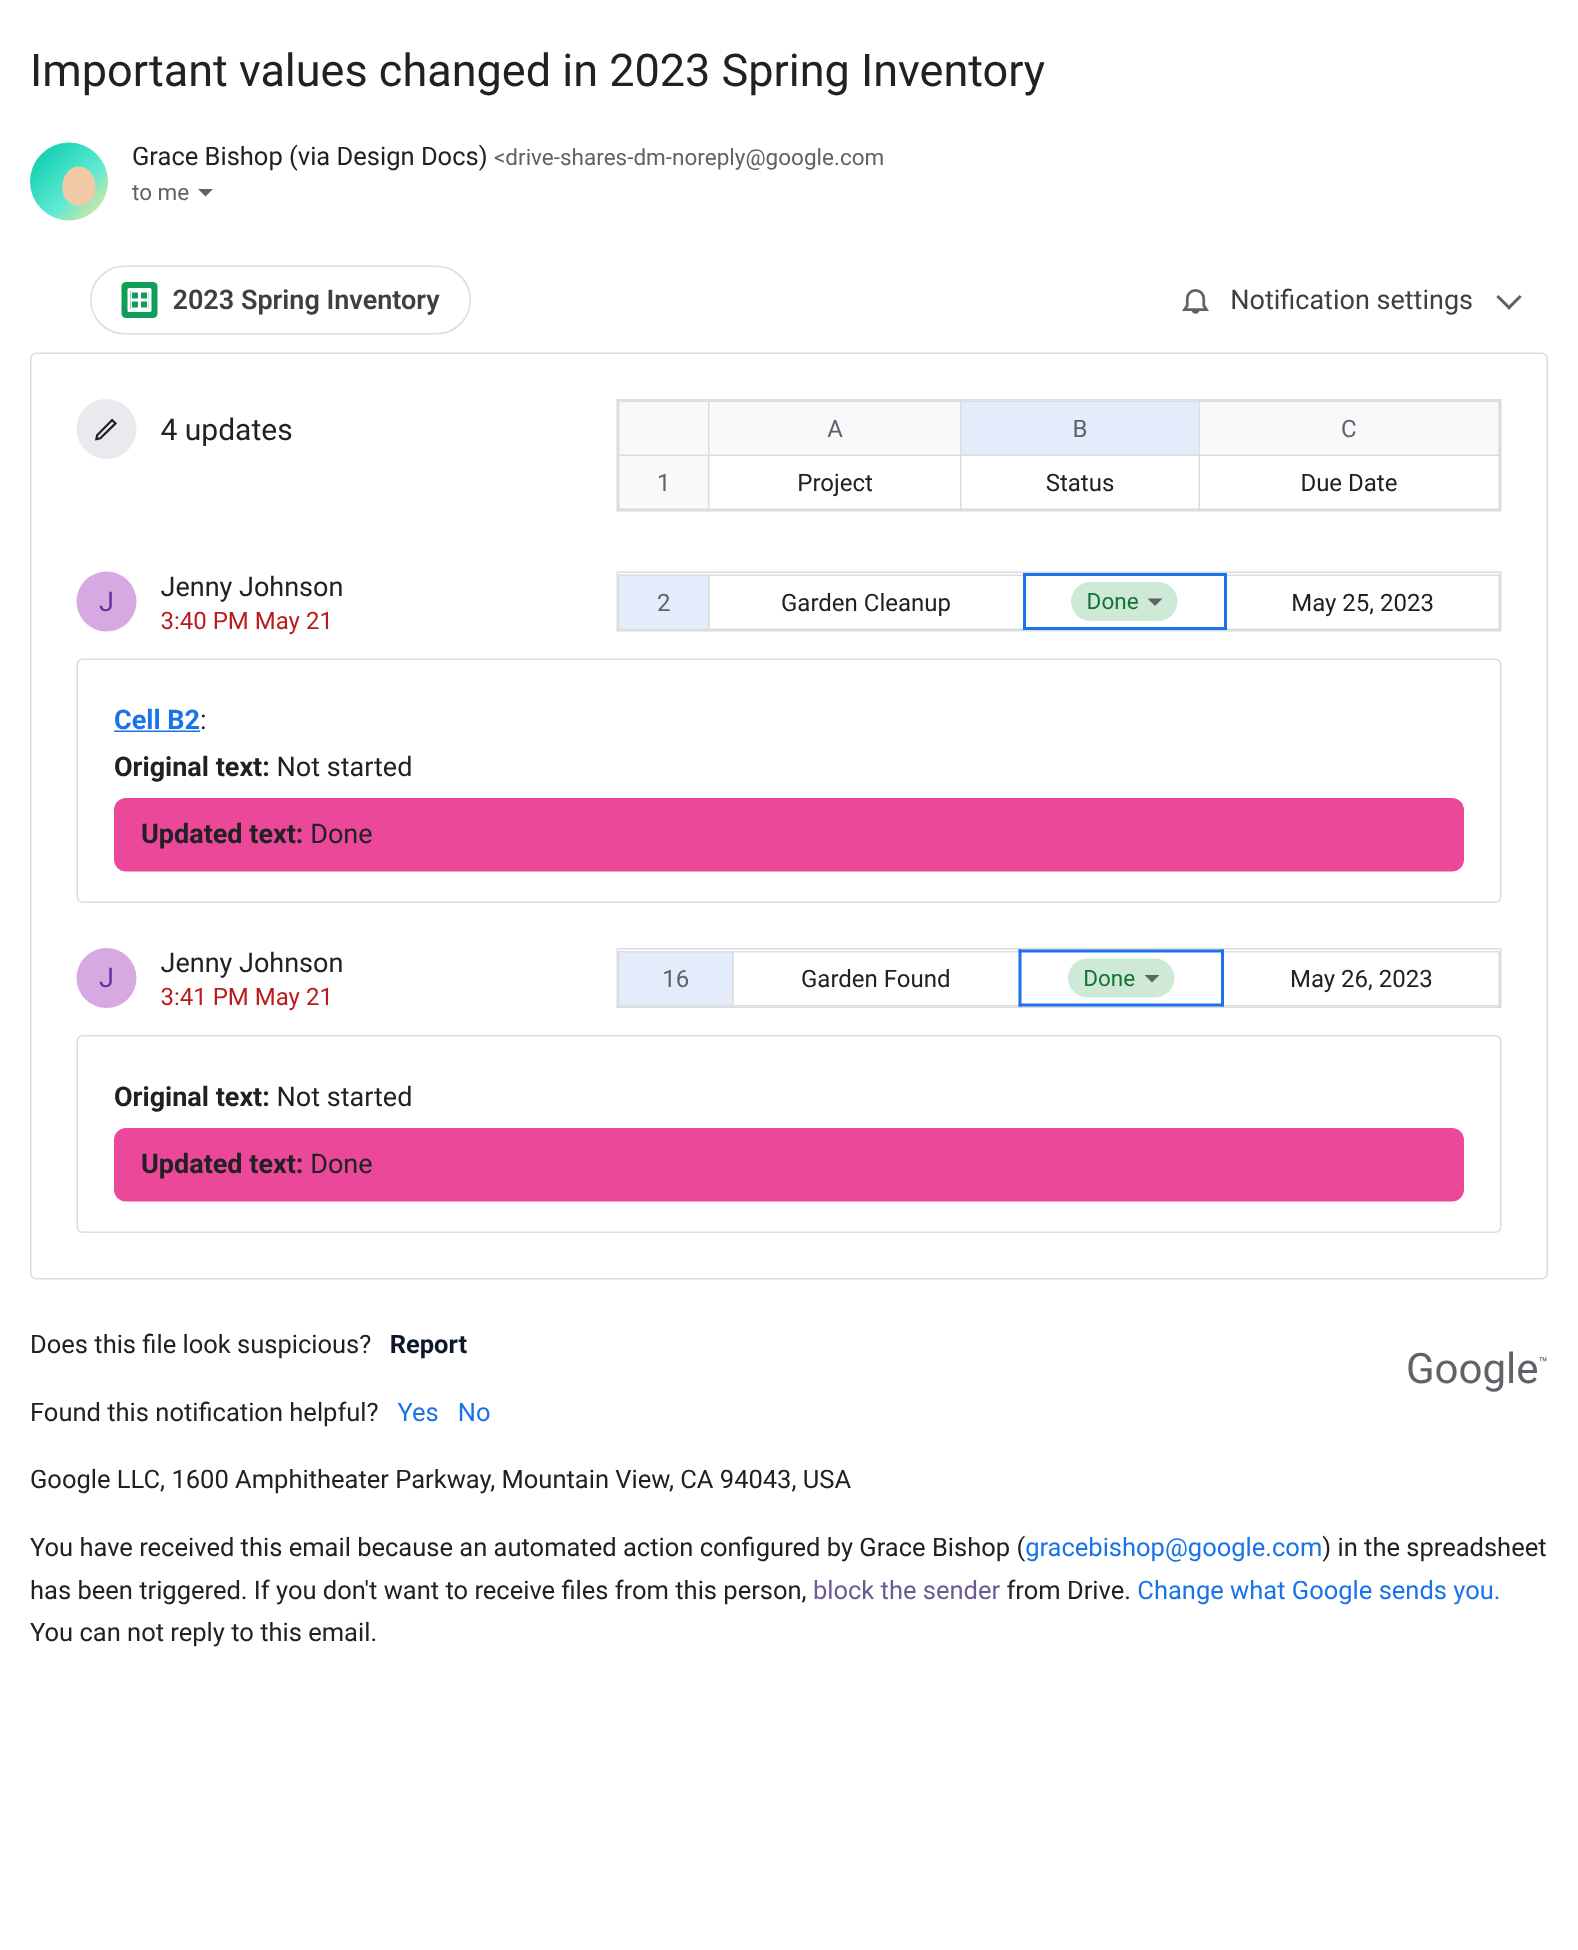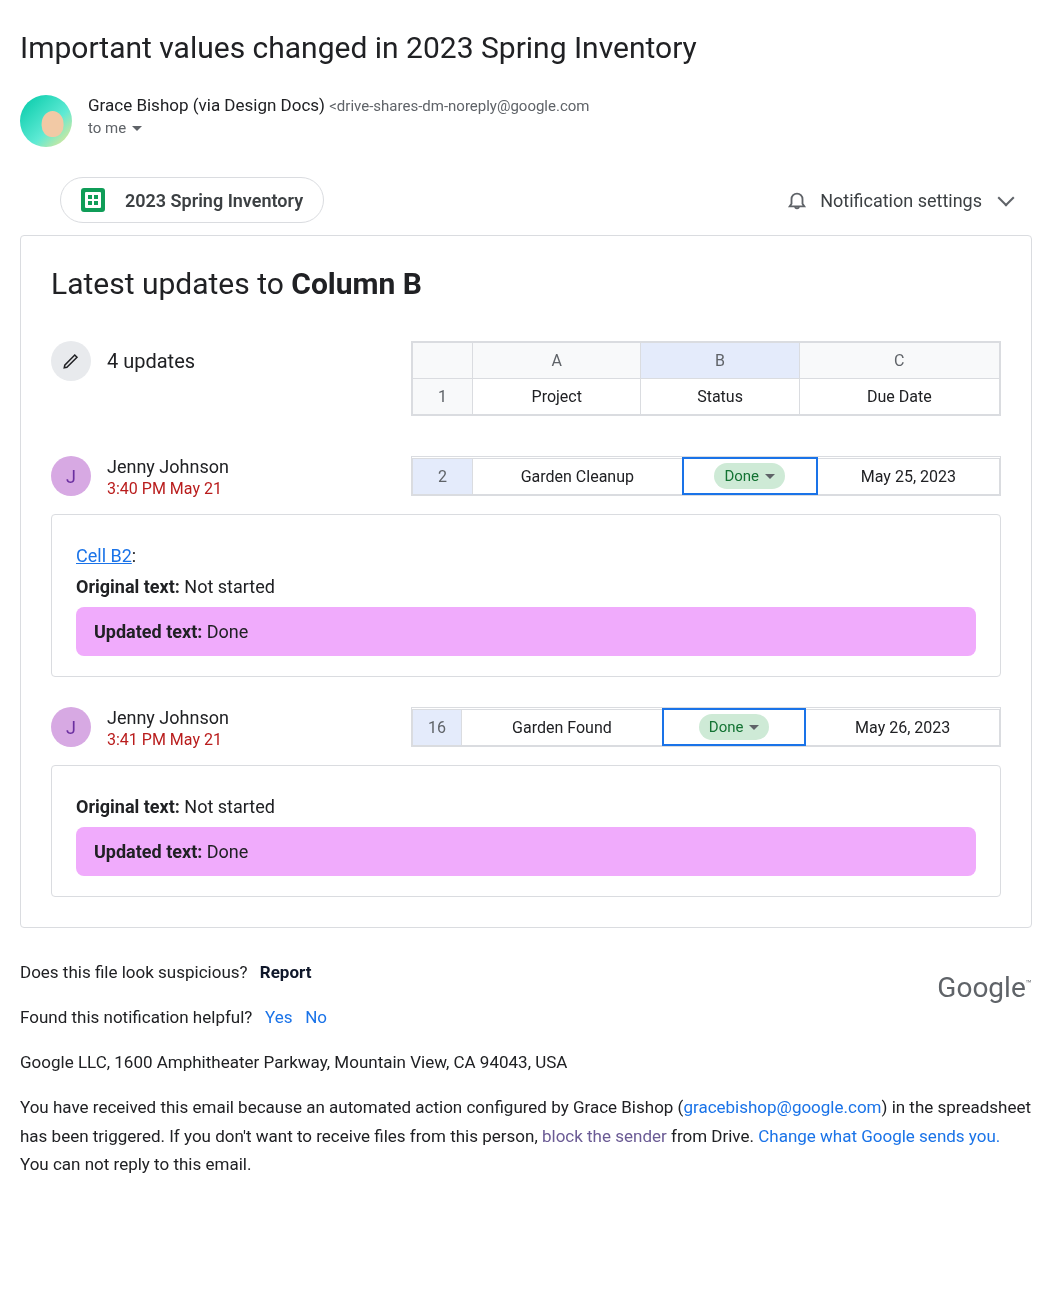--- a/index.html
+++ b/index.html
@@ -65,21 +65,21 @@
     display: flex;
     justify-content: space-between;
     align-items: center;
     margin-bottom: 12px;
     margin-top: 30px;
     padding-left: 40px;
   }
   .file-chip {
     display: inline-flex;
     align-items: center;
-    gap: 20px;
+    gap: 10px;
     border: 1px solid #dadce0;
     border-radius: 24px;
     padding: 10px 20px;
     font-size: 18px;
     font-weight: 600;
     color: #3c4043;
   }
   .sheets-icon {
     width: 24px;
     height: 24px;
@@ -225,28 +225,28 @@
   .update-user-info .time { font-size: 16px; color: #b91c1c; margin-top: 2px;}
   .change-box {
     border: 1px solid #dadce0;
     border-radius: 4px;
     padding: 20px 24px;
     margin-top: 16px;
     font-size: 18px;
   }
   .cell-link {
     color: #1a73e8;
-    font-weight: 400;
+    font-weight: 700;
     text-decoration: underline;
     text-align: center;
   }
   .change-line { margin: 10px 0; }
   .change-line b { font-weight: 700; }
   .updated-box {
-    background: #f0abfc;
+    background: #ec4899;
     border-radius: 8px;
     padding: 14px 18px;
     margin-top: 10px;
   }
   .footer {
     font-size: 17px;
     color: #202124;
     line-height: 1.7;
   }
   .footer .report { color: #0f172a; font-weight: 700; margin-left: 8px;}
@@ -300,23 +300,20 @@
           <path d="M18 16v-5a6 6 0 10-12 0v5l-2 3h16l-2-3z"></path>
           <path d="M10 19a2 2 0 004 0"></path>
         </svg>
     </span>
     <span>Notification settings</span>
     <span class="chevron-down-lg"></span>
   </div>
 </div>
 
 <div class="card">
-  <div class="card-title">
-    <span>Latest updates to </span><b>Column B</b>
-  </div>
 
   <div class="summary-row">
     <div class="summary-left">
       <div class="pencil-circle">
         <svg width="18" height="18" viewBox="0 0 24 24" fill="none" stroke="#202124" stroke-width="2">
             <path d="M3 21l3.5-.7L20 7l-3-3L3.7 17.5 3 21z"></path>
           </svg>
       </div>
       <div class="summary-text">4 updates</div>
     </div>
@@ -380,21 +377,21 @@
         <div class="avatar-small">J</div>
         <div class="update-user-info">
           <div class="name">Jenny Johnson</div>
           <div class="time">3:41 PM May 21</div>
         </div>
       </div>
       <div class="sheet-preview">
         <table>
             <tbody>
               <tr>
-          <td class="row-num sel" style="width:49px">16</td>
+          <td class="row-num sel" style="width:76px">16</td>
           <td>Garden Found</td>
           <td class="status-cell">
             <span class="status-chip">
               <span>Done</span>
               <span class="dropdown-icon"></span>
             </span>
           </td>
           <td>May 26, 2023</td>
         </tr>
             </tbody>

